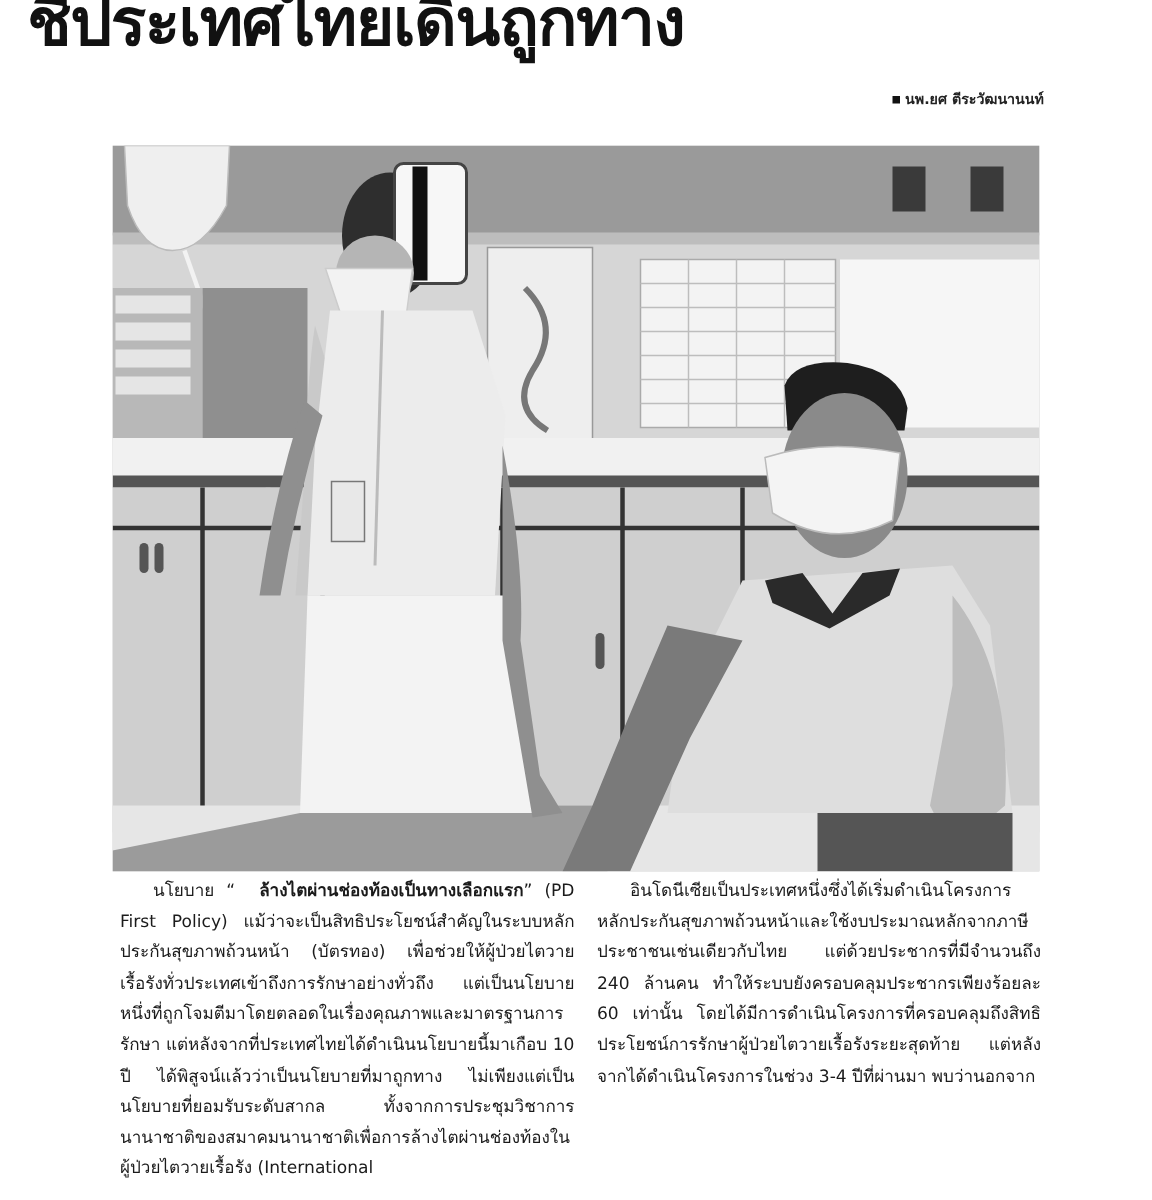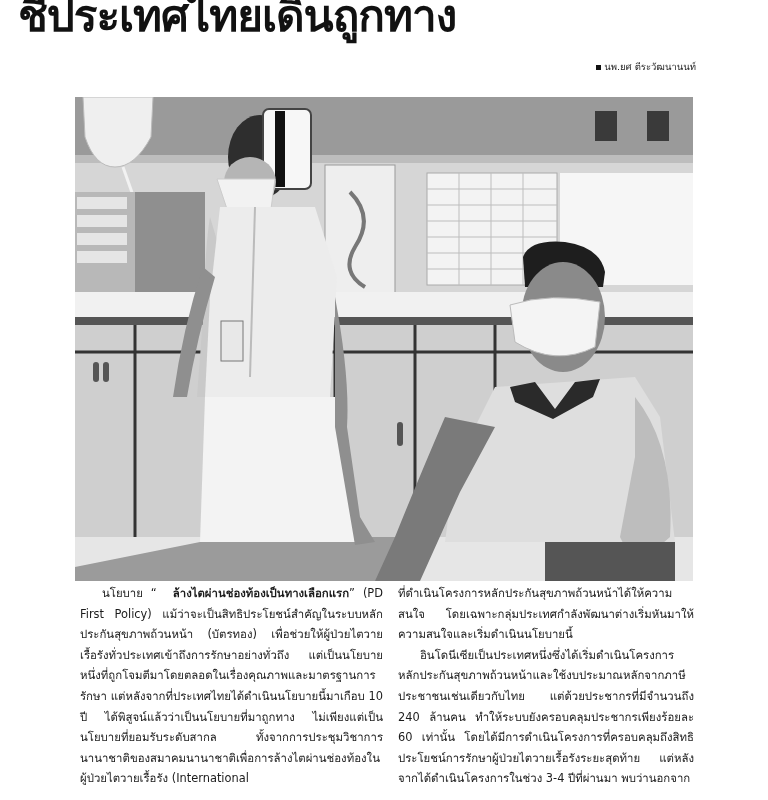--- a/index.html
+++ b/index.html
@@ -11,21 +11,21 @@
   .headline {
     position: absolute; left: 18px; top: -14px;
     font-family: "DejaVu Sans", sans-serif; font-weight: bold;
     font-size: 44px; letter-spacing: -1px; color: #111;
     white-space: nowrap; line-height: 60px;
   }
   .byline {
     position: absolute; right: 72px; top: 60px; text-align: right;
     font-size: 9.5px; line-height: 13px; color: #222;
   }
-  .byline .author { font-weight: normal; margin-top: 24px; }
+  .byline .author { font-weight: bold; margin-top: 24px; }
   .byline .bullet { display:inline-block; width:5px; height:5px; background:#111; margin-right:3px; vertical-align:middle; }
 
   .photo {
     position: absolute; left: 75px; top: 97px; width: 618px; height: 484px;
     background: #dcdcdc; overflow: hidden;
   }
   .photo svg { display:block; }
 
   .col {
     position: absolute; top: 583px; width: 303px;
@@ -125,15 +125,14 @@
     <path d="M560 300 Q600 350 595 440 L560 470 L545 440 L560 360 Z" fill="#bdbdbd"></path>
     <rect x="470" y="445" width="130" height="39" fill="#555"></rect>
   </svg>
 </div>
 
 <div class="col left">
   <p><span class="indent"></span><span>นโยบาย “</span><span class="bold">ล้างไตผ่านช่องท้องเป็นทางเลือกแรก</span><span>” (PD First Policy) แม้ว่าจะเป็นสิทธิประโยชน์สำคัญในระบบหลักประกันสุขภาพถ้วนหน้า (บัตรทอง) เพื่อช่วยให้ผู้ป่วยไตวายเรื้อรังทั่วประเทศเข้าถึงการรักษาอย่างทั่วถึง แต่เป็นนโยบายหนึ่งที่ถูกโจมตีมาโดยตลอดในเรื่องคุณภาพและมาตรฐานการรักษา แต่หลังจากที่ประเทศไทยได้ดำเนินนโยบายนี้มาเกือบ 10 ปี ได้พิสูจน์แล้วว่าเป็นนโยบายที่มาถูกทาง ไม่เพียงแต่เป็นนโยบายที่ยอมรับระดับสากล ทั้งจากการประชุมวิชาการนานาชาติของสมาคมนานาชาติเพื่อการล้างไตผ่านช่องท้องในผู้ป่วยไตวายเรื้อรัง (International</span></p>
 </div>
 
 <div class="col right">
-  <p>ที่ดำเนินโครงการหลักประกันสุขภาพถ้วนหน้าได้ให้ความสนใจ โดยเฉพาะกลุ่มประเทศกำลังพัฒนาต่างเริ่มหันมาให้ความสนใจและเริ่มดำเนินนโยบายนี้</p>
   <p><span class="indent"></span><span>อินโดนีเซียเป็นประเทศหนึ่งซึ่งได้เริ่มดำเนินโครงการหลักประกันสุขภาพถ้วนหน้าและใช้งบประมาณหลักจากภาษีประชาชนเช่นเดียวกับไทย แต่ด้วยประชากรที่มีจำนวนถึง 240 ล้านคน ทำให้ระบบยังครอบคลุมประชากรเพียงร้อยละ 60 เท่านั้น โดยได้มีการดำเนินโครงการที่ครอบคลุมถึงสิทธิประโยชน์การรักษาผู้ป่วยไตวายเรื้อรังระยะสุดท้าย แต่หลังจากได้ดำเนินโครงการในช่วง 3-4 ปีที่ผ่านมา พบว่านอกจาก</span></p>
 </div>
 
 </body></html>

